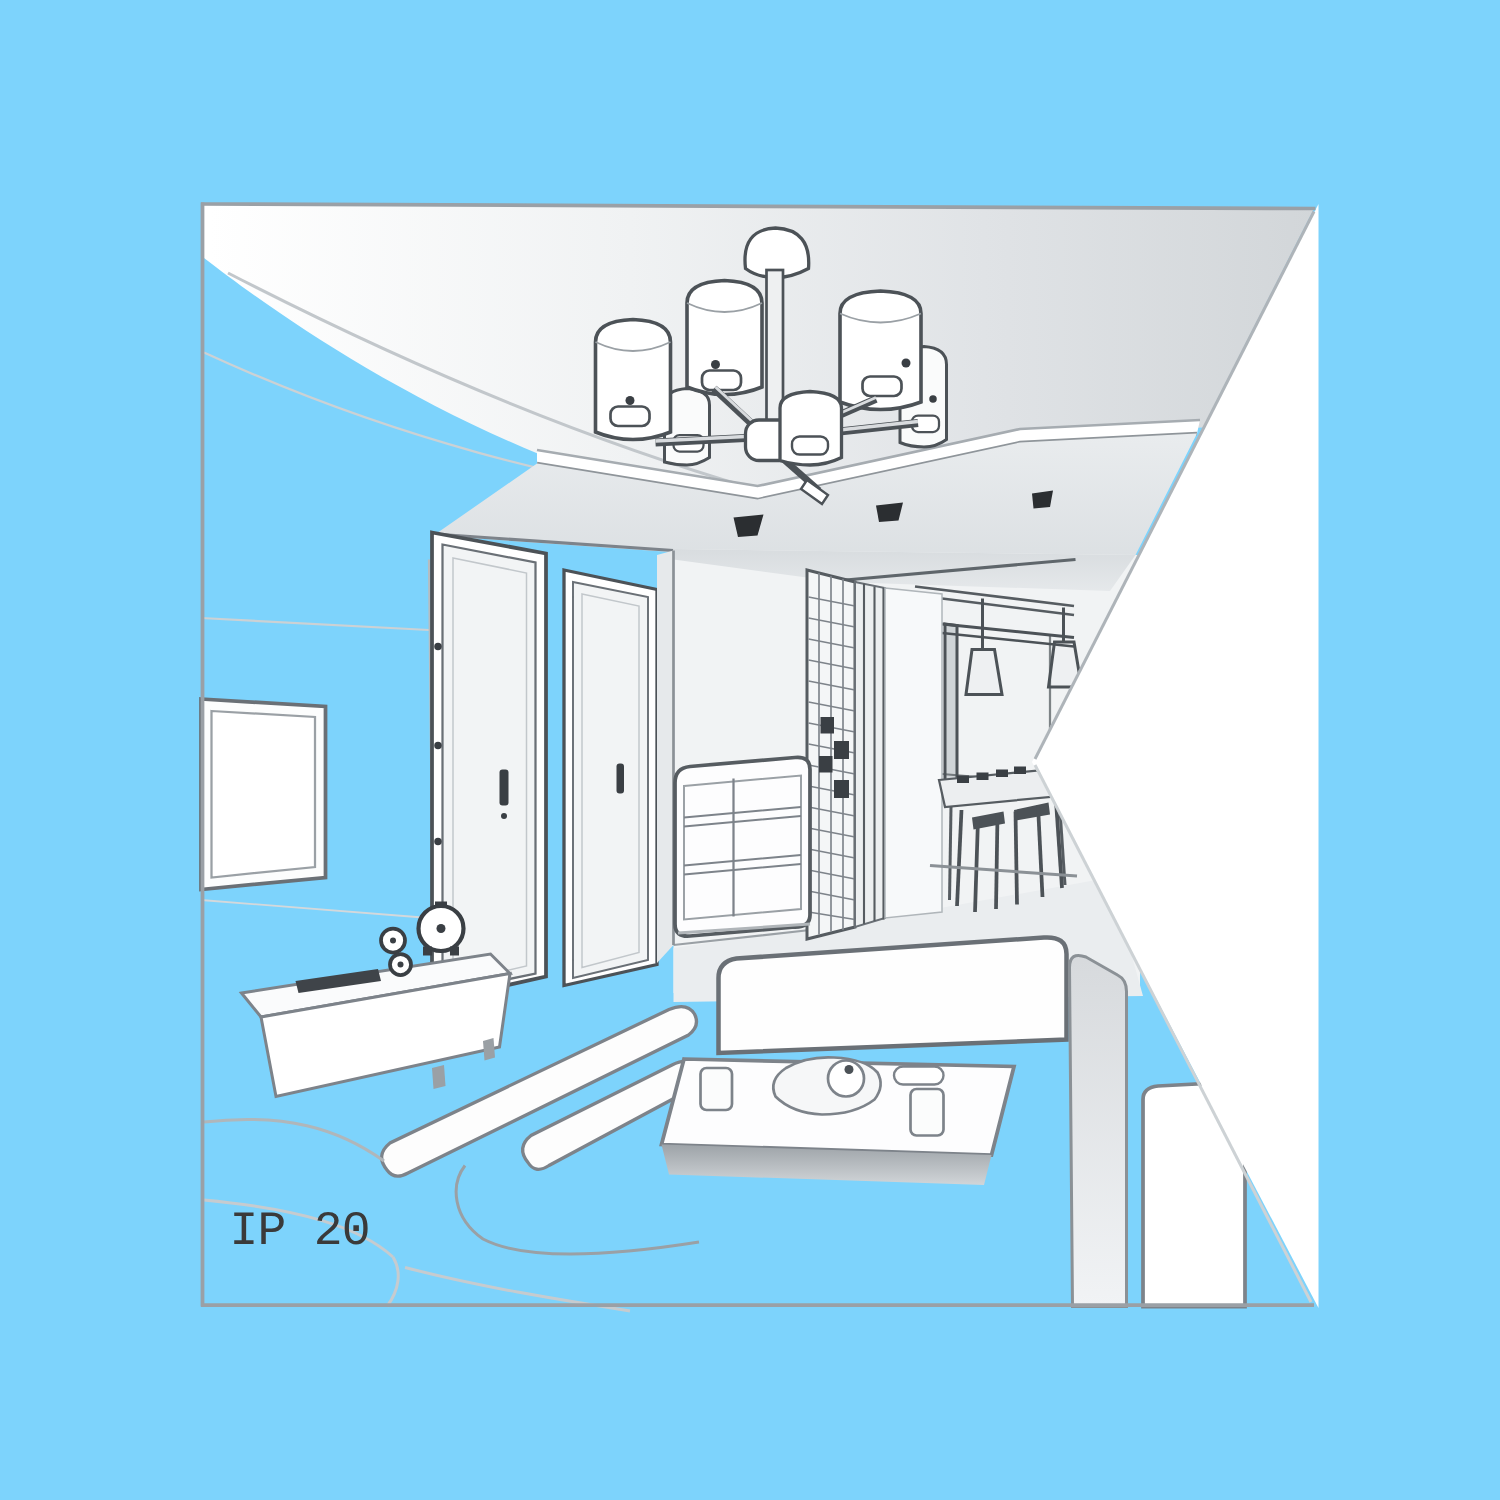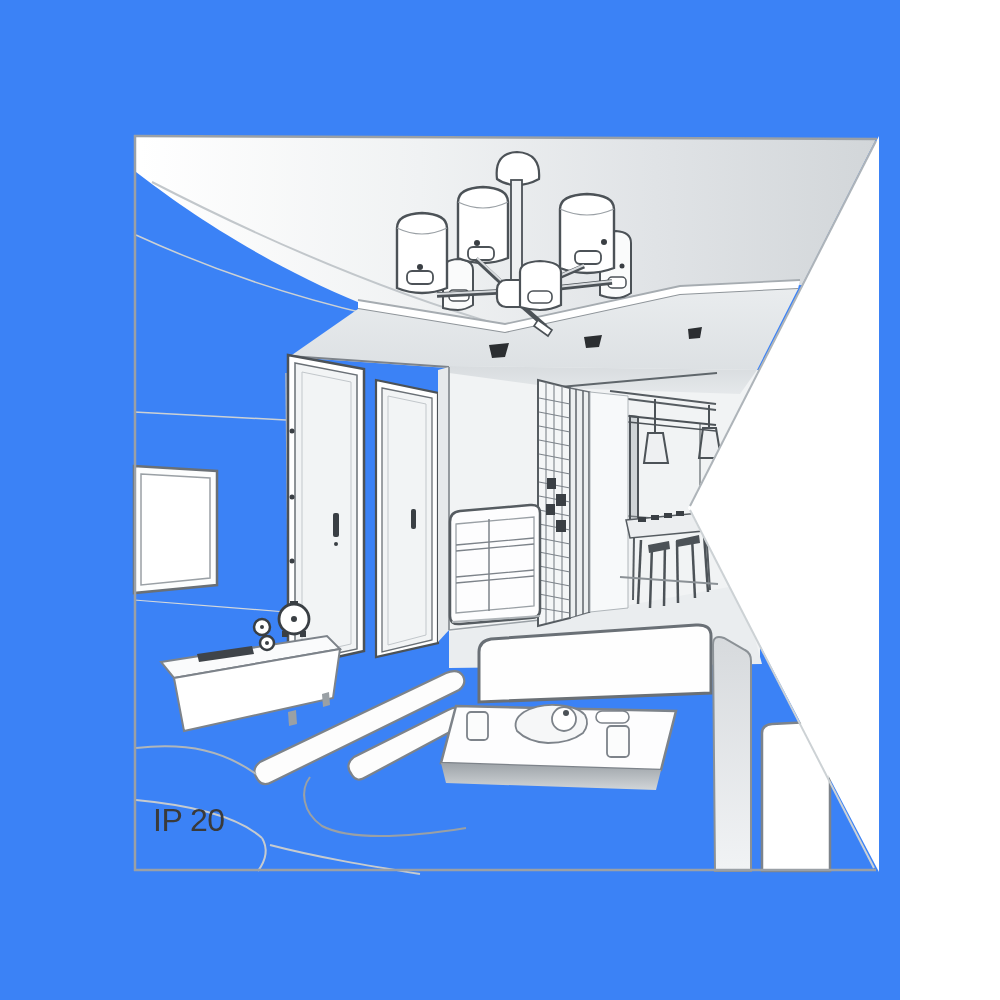--- a/index.html
+++ b/index.html
@@ -1,18 +1,18 @@
 <!DOCTYPE html>
 <html><head>
 <meta charset="utf-8">
 <title>IP 20</title>
 <style>
   html,body{margin:0;padding:0;background:#ffffff;}
-  .stage{position:relative;width:900px;height:1000px;background:#3b82f6;overflow:hidden;
-         font-family:Liberation Sans, sans-serif;}
+  .stage{position:relative;width:1000px;height:1000px;background:#7dd3fc;overflow:hidden;
+         font-family:Liberation Mono, monospace;}
   .stage svg{position:absolute;left:0;top:0;}
   .ip-label{position:absolute;left:153px;top:802px;font-size:32px;font-weight:500;
             letter-spacing:-0.5px;color:#3a3a3a;user-select:none;}
 </style>
 </head>
 <body>
 
 <div class="stage" aria-label="Grayscale perspective line drawing of a living room interior: ceiling chandelier with six cylindrical shades on a suspended ceiling panel, wall TV, sideboard with clock and speakers, two doors, chest of drawers, slatted wardrobe, hallway with pendant cone lamps and dining set, white sofas around a coffee table. A white triangular wedge is cut into the right edge of the picture.">
 <svg width="1000" height="1000" viewBox="0 0 1000 1000">
   <defs>

